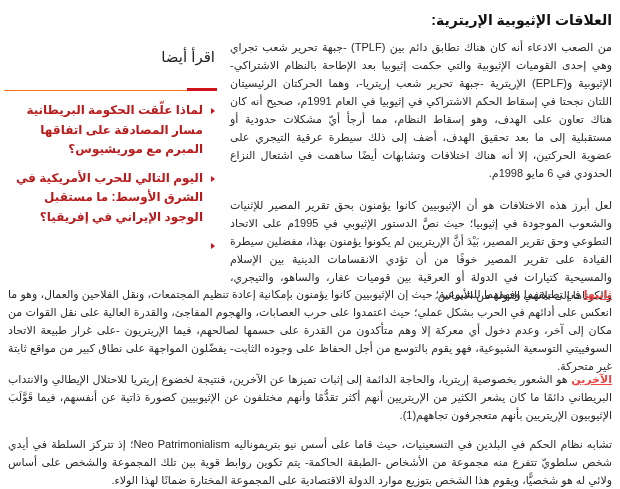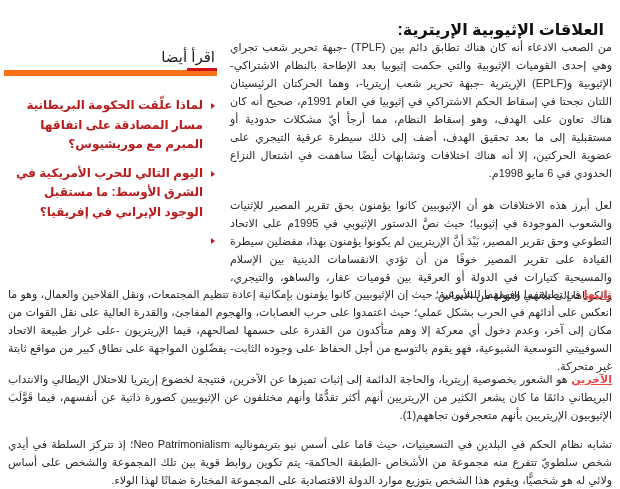--- a/index.html
+++ b/index.html
@@ -13,24 +13,24 @@
       overflow: hidden;
       font-family: "Liberation Sans", "DejaVu Sans", sans-serif;
       color: #222222;
       direction: rtl;
       position: relative;
     }
     .section-heading {
       position: absolute;
       top: 12px;
       right: 8px;
-      font-size: 16px;
+      font-size: 14px;
       font-weight: bold;
       color: #111;
-      margin: 8px;
+      margin: 0;
     }
     .top-area {
       position: absolute;
       top: 38px;
       right: 8px;
       width: 612px;
       height: 230px;
     }
     .main-col {
       position: absolute;
@@ -46,24 +46,24 @@
       color: #2a2a2a;
     }
     .sidebar {
       position: absolute;
       top: 10px;
       left: 4px;
       width: 213px;
       direction: rtl;
     }
     .sidebar-title-wrap {
-      border-bottom: 6px solid #f97316;
+      border-bottom: 1px solid #f97316;
       position: relative;
-      padding-bottom: 4px;
-      margin-bottom: 20px;
+      padding-bottom: 24px;
+      margin-bottom: 10px;
     }
     .sidebar-title {
       font-size: 15px;
       color: #222;
       margin: 0;
       font-weight: normal;
       padding-right: 2px;
     }
     .sidebar-title-underline {
       position: absolute;

